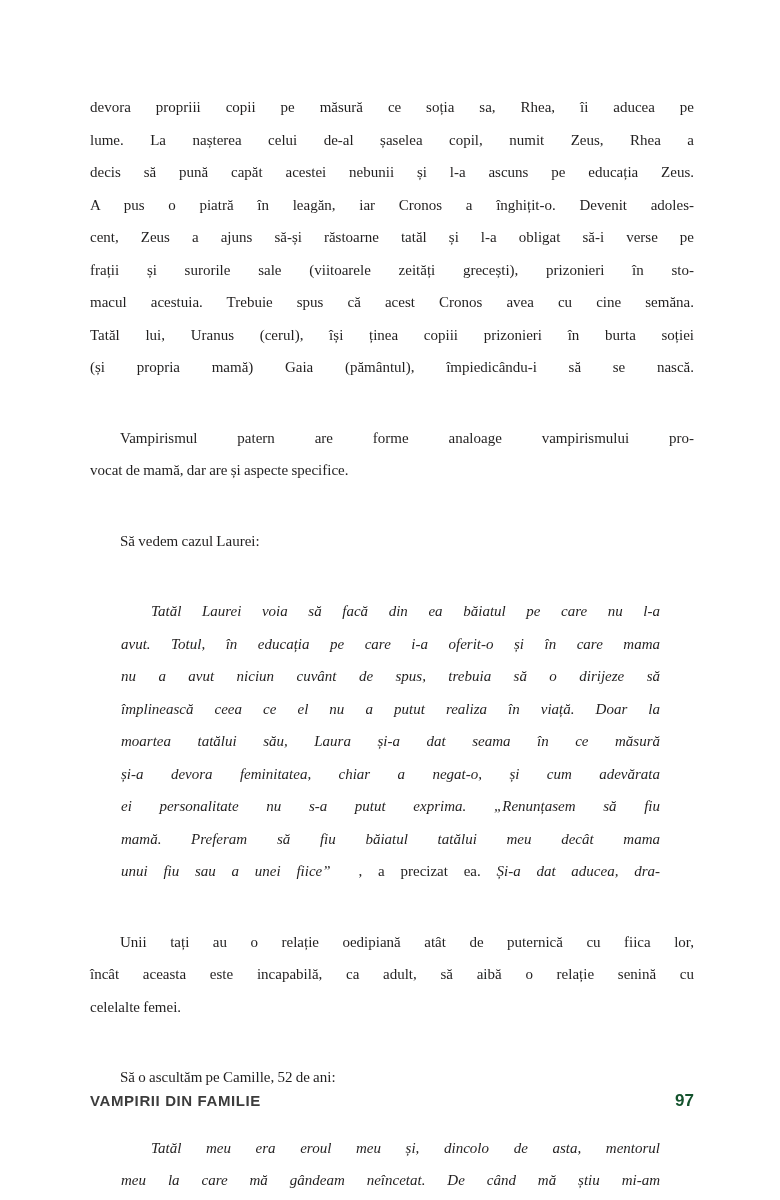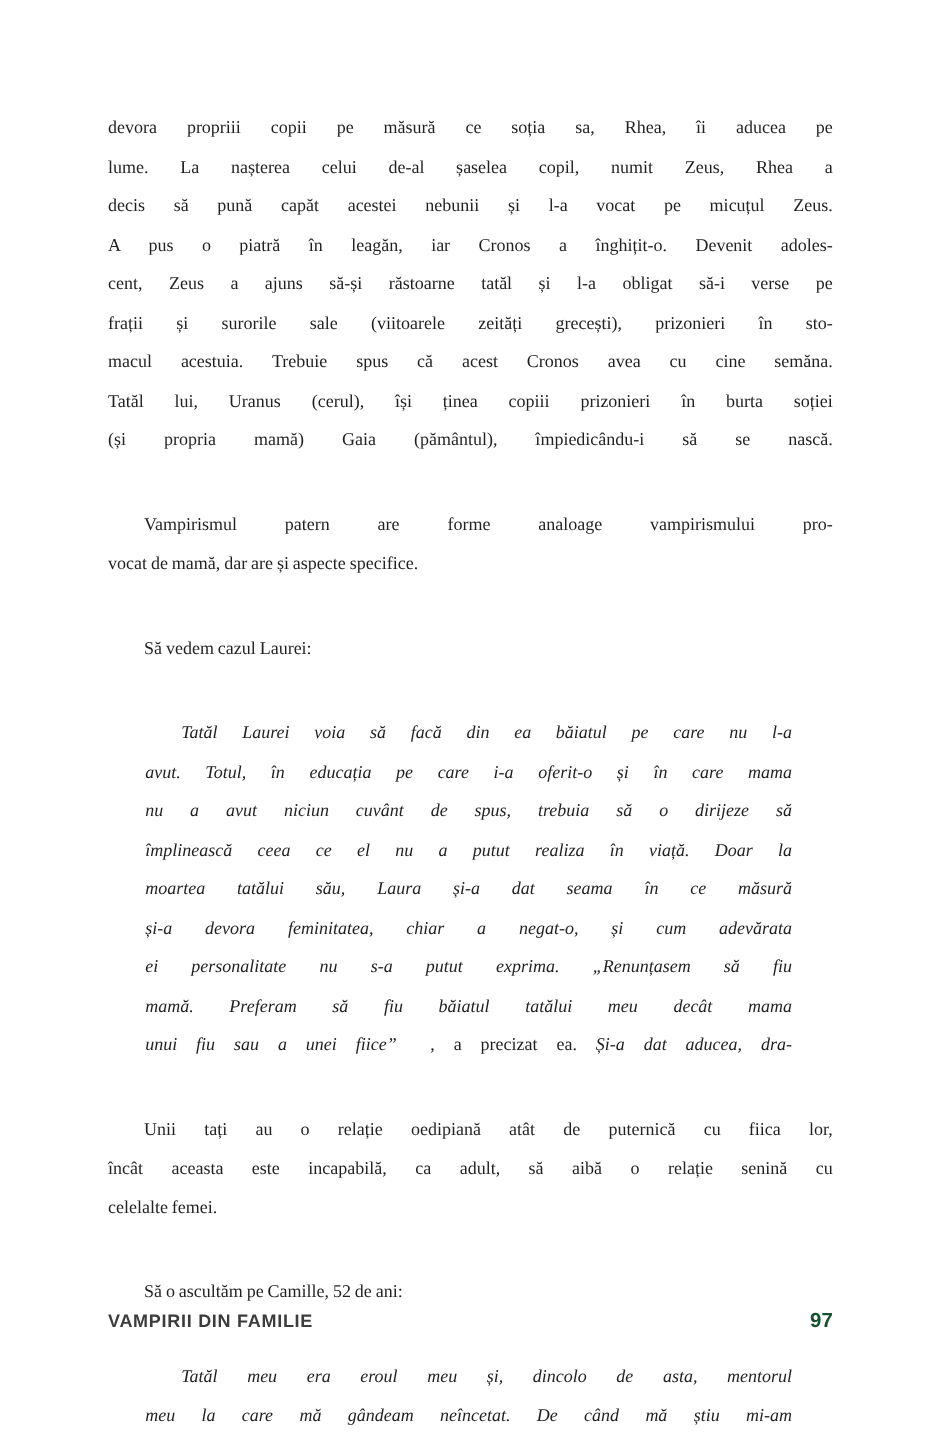--- a/index.html
+++ b/index.html
@@ -63,21 +63,21 @@
 </style>
 </head>
 <body>
 
 <div class="page">
 
   <div class="text-block">
       <div class="para">
         <div class="line">devora propriii copii pe măsură ce soția sa, Rhea, îi aducea pe</div>
         <div class="line">lume. La nașterea celui de-al șaselea copil, numit Zeus, Rhea a</div>
-        <div class="line">decis să pună capăt acestei nebunii și l-a vocat pe micuțul Zeus.</div>
+        <div class="line">decis să pună capăt acestei nebunii și l-a ascuns pe educația Zeus.</div>
         <div class="line">A pus o piatră în leagăn, iar Cronos a înghițit-o. Devenit adoles-</div>
         <div class="line">cent, Zeus a ajuns să-și răstoarne tatăl și l-a obligat să-i verse pe</div>
         <div class="line">frații și surorile sale (viitoarele zeități grecești), prizonieri în sto-</div>
         <div class="line">macul acestuia. Trebuie spus că acest Cronos avea cu cine semăna.</div>
         <div class="line">Tatăl lui, Uranus (cerul), își ținea copiii prizonieri în burta soției</div>
         <div class="line">(și propria mamă) Gaia (pământul), împiedicându-i să se nască.</div>
       </div>
       <div class="para indent">
         <div class="line">Vampirismul patern are forme analoage vampirismului pro-</div>
         <div class="line ragged">vocat de mamă, dar are și aspecte specifice.</div>

